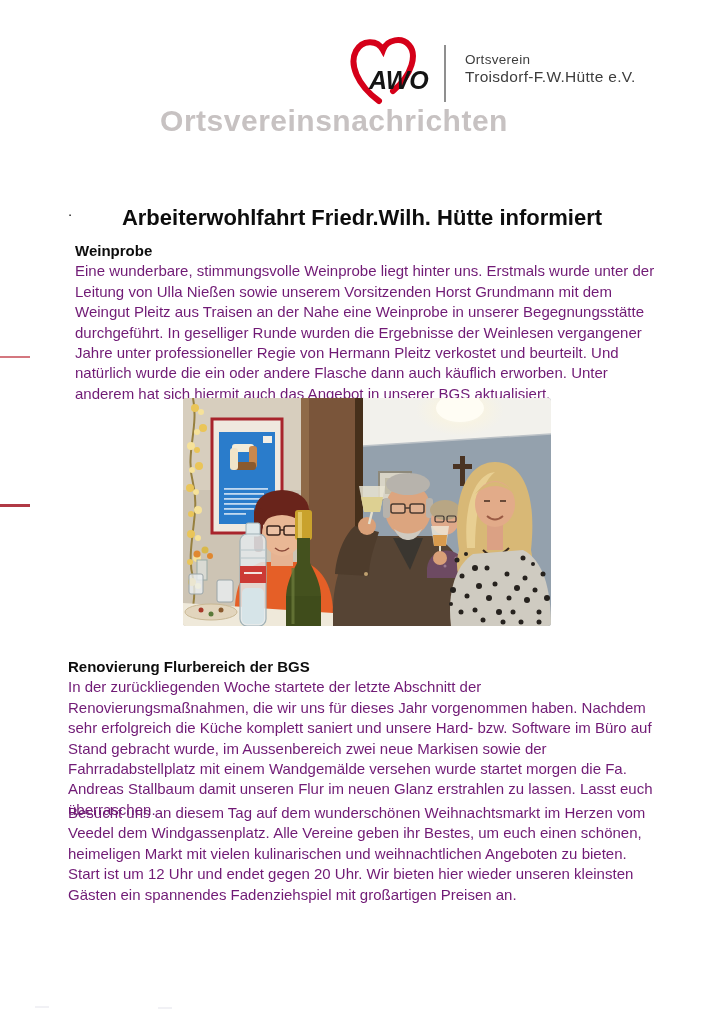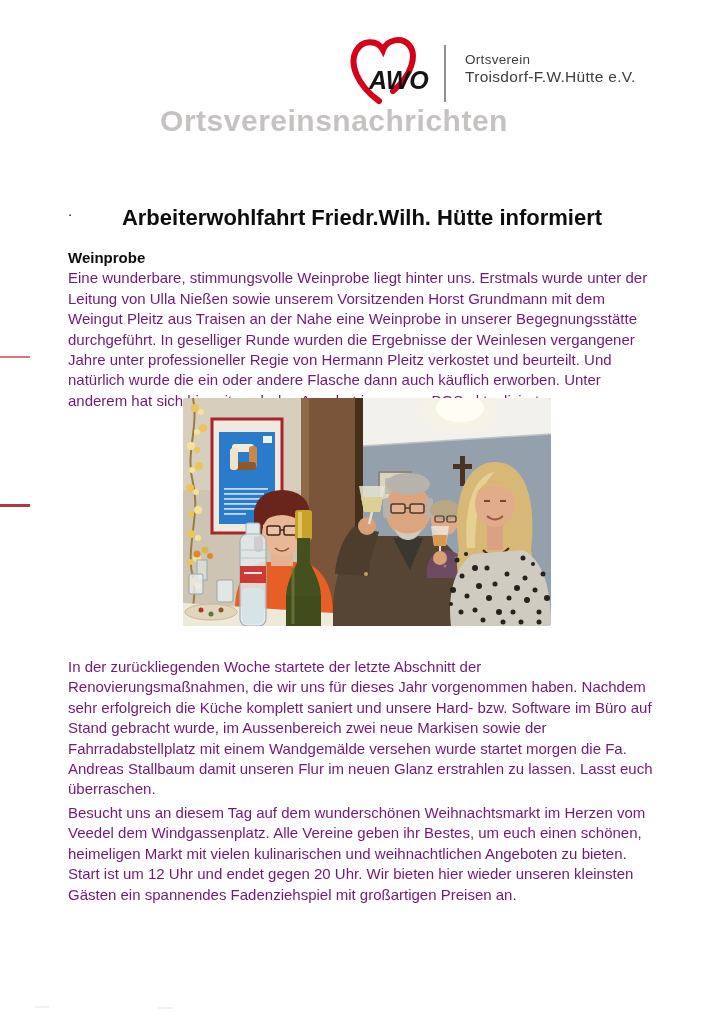--- a/index.html
+++ b/index.html
@@ -28,21 +28,21 @@
   .mark{position:absolute;left:0;}
   .mark.m1{top:356px;width:30px;height:2px;background:#d4777f;}
   .mark.m2{top:504px;width:30px;height:2.5px;background:#b03945;}
   .artifact{position:absolute;height:2px;background:#e9e9f0;opacity:.65;}
   .artifact.a1{left:35px;top:1006px;width:14px;}
   .artifact.a2{left:158px;top:1007px;width:14px;}
   
   .section{position:absolute;left:68px;width:592px;font-size:15px;line-height:20.4px;}
   .section h3{margin:0;font-size:15px;line-height:20.4px;font-weight:bold;color:#0d0d0d;}
   .section p{margin:0;color:#701a75;}
-  .sec-weinprobe{top:248px;}
+  .sec-weinprobe{top:241px;margin-left:7px;}
   .sec-renovierung{top:657px;}
   .sec-weihnachtsmarkt{top:803px;}
   
   .photo{position:absolute;left:183px;top:398px;width:368px;height:228px;}
 </style>
 </head>
 <body>
 
 <div class="page">
 
@@ -290,20 +290,21 @@
           <rect x="114" y="140" width="13" height="27" fill="#44511e"></rect>
           <path d="M114,165 C106,180 103,190 103,200 L138,200 C138,190 135,180 127,165 Z" fill="#44511e"></path>
           <rect x="103" y="198" width="35" height="30" fill="#3f4c1b"></rect>
           <line x1="110" y1="170" x2="110" y2="226" stroke="#6a7a3a" stroke-width="3" opacity=".8"></line>
         </g>
       </g>
     </svg>
   </div>
 
   <div class="section sec-renovierung">
+    <h3>Renovierung Flurbereich der BGS</h3>
     <p>In der zurückliegenden Woche startete der letzte Abschnitt der Renovierungsmaßnahmen, die wir uns für dieses Jahr vorgenommen haben. Nachdem sehr erfolgreich die Küche komplett saniert und unsere Hard- bzw. Software im Büro auf Stand gebracht wurde, im Aussenbereich zwei neue Markisen sowie der Fahrradabstellplatz mit einem Wandgemälde versehen wurde startet morgen die Fa. Andreas Stallbaum damit unseren Flur im neuen Glanz erstrahlen zu lassen. Lasst euch überraschen.</p>
   </div>
 
   <div class="section sec-weihnachtsmarkt">
     <p>Besucht uns an diesem Tag auf dem wunderschönen Weihnachtsmarkt im Herzen vom Veedel dem Windgassenplatz. Alle Vereine geben ihr Bestes, um euch einen schönen, heimeligen Markt mit vielen kulinarischen und weihnachtlichen Angeboten zu bieten. Start ist um 12 Uhr und endet gegen 20 Uhr. Wir bieten hier wieder unseren kleinsten Gästen ein spannendes Fadenziehspiel mit großartigen Preisen an.</p>
   </div>
 
 </div>
 
 </body></html>

